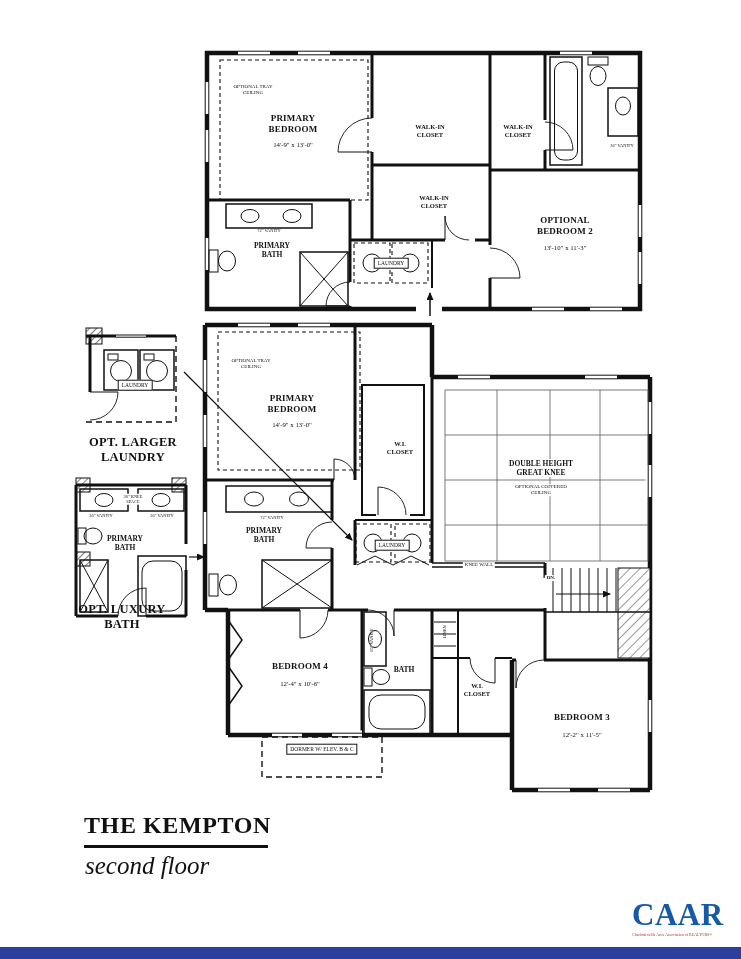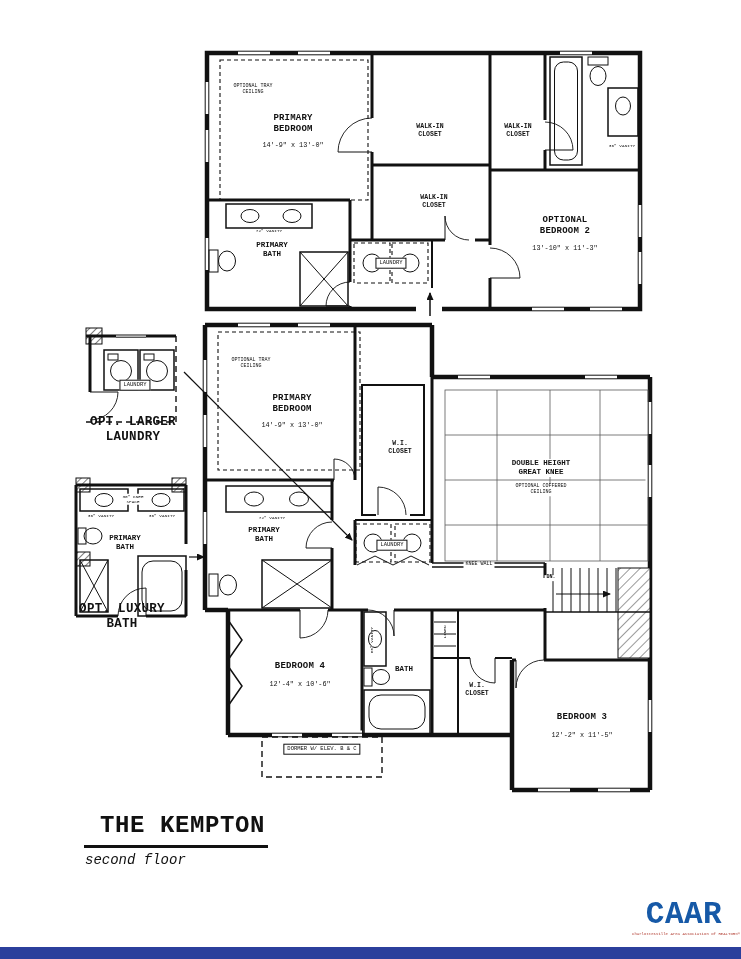--- a/index.html
+++ b/index.html
@@ -1,18 +1,18 @@
 <!DOCTYPE html>
 <html><head>
 <meta charset="utf-8">
 <style>
   *{margin:0;padding:0;box-sizing:border-box}
   html,body{background:#ffffff}
   #canvas{position:relative;width:741px;height:959px;background:#fff;overflow:hidden;
-          font-family:Liberation Mono, monospace;color:#111}
+          font-family:Liberation Serif, serif;color:#111}
   svg.plan{position:absolute;left:0;top:0}
   
   .w4{stroke:#111;stroke-width:4.5;fill:none}
   .w3{stroke:#111;stroke-width:3;fill:none}
   .w2{stroke:#111;stroke-width:2;fill:none}
   .t15{stroke:#111;stroke-width:1.5;fill:none}
   .t{stroke:#111;stroke-width:1;fill:none}
   .cl{stroke:#111;stroke-width:1.2;fill:none}
   .arc{stroke:#111;stroke-width:.9;fill:none}
   .dash{stroke:#111;stroke-width:1.1;fill:none;stroke-dasharray:4 3}
@@ -27,24 +27,24 @@
   .room{font-size:9px;font-weight:700;letter-spacing:.2px}
   .room-sm{font-size:7.5px;font-weight:700}
   .sub{font-size:6.5px;font-weight:700}
   .dim{font-size:6.8px;font-weight:400}
   .tiny{font-size:5px;line-height:1.15}
   .tiny4{font-size:4.4px;line-height:1.2}
   .b{font-weight:700}
   .bg{background:#fff;padding:0 2px}
   .tinybox{font-size:5.5px;border:1px solid #111;background:#fff;padding:1px 3px;white-space:nowrap}
   .caption{font-size:12.5px;font-weight:600;letter-spacing:.3px}
-  .title{position:absolute;left:100px;top:812px;font-size:24px;font-weight:700;letter-spacing:.6px}
+  .title{position:absolute;left:84px;top:812px;font-size:24px;font-weight:700;letter-spacing:.6px}
   .rule{position:absolute;left:84px;top:845px;width:184px;height:2.5px;background:#111}
-  .subtitle{position:absolute;left:85px;top:852px;font-size:14px;font-style:italic}
-  .logo{position:absolute;left:632px;top:899px;width:104px;text-align:center}
+  .subtitle{position:absolute;left:85px;top:852px;font-size:25px;font-style:italic}
+  .logo{position:absolute;left:632px;top:899px;width:104px;}
   .logo-text{font-size:31px;font-weight:800;letter-spacing:.5px;line-height:1;color:#1659a7}
   .logo-tag{font-size:4px;color:#b03a2e;margin-top:2px;white-space:nowrap}
   .bottombar{position:absolute;left:0;top:947px;width:741px;height:12px;background:#2b3f9c}
 </style>
 </head>
 <body>
 
 <div id="canvas">
 
   <svg class="plan" width="741" height="959" viewBox="0 0 741 959">
@@ -441,21 +441,21 @@
   <div class="lbl room-sm" style="left:404px;top:669px">BATH</div>
   <div class="lbl tiny4 vert" style="left:372px;top:640px">60" VANITY</div>
   <div class="lbl tiny4 vert" style="left:445px;top:632px">LINEN</div>
   <div class="lbl sub" style="left:477px;top:690px">W.I.
 CLOSET</div>
   <div class="lbl room" style="left:582px;top:717px">BEDROOM 3</div>
   <div class="lbl dim" style="left:582px;top:735px">12'-2" x 11'-5"</div>
   <div class="lbl tinybox" style="left:322px;top:749px">DORMER W/ ELEV. B &amp; C</div>
 
   <div class="lbl tinybox" style="left:135px;top:385px">LAUNDRY</div>
-  <div class="lbl caption" style="left:133px;top:430px">OPT. LARGER
+  <div class="lbl caption" style="left:133px;top:450px">OPT. LARGER
 LAUNDRY</div>
   <div class="lbl tiny4 bg" style="left:133px;top:499px">30" KNEE
 SPACE</div>
   <div class="lbl tiny4" style="left:101px;top:516px">36" VANITY</div>
   <div class="lbl tiny4" style="left:162px;top:516px">36" VANITY</div>
   <div class="lbl room-sm" style="left:125px;top:543px">PRIMARY
 BATH</div>
   <div class="lbl caption" style="left:122px;top:617px">OPT. LUXURY
 BATH</div>
 

